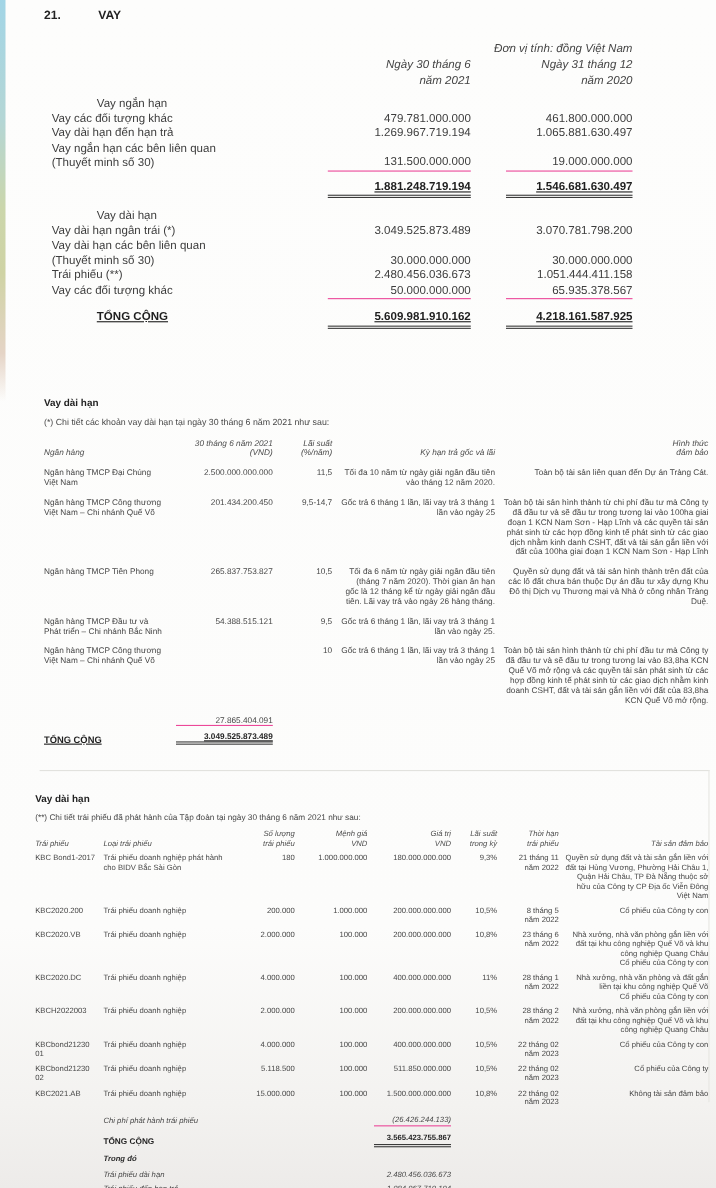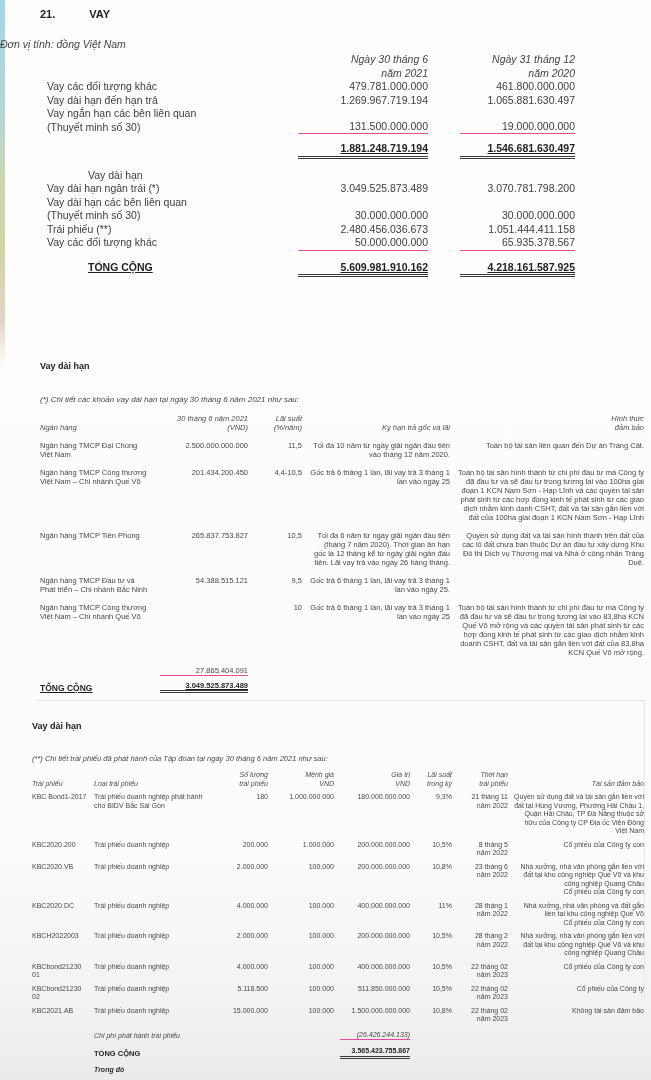--- a/index.html
+++ b/index.html
@@ -14,34 +14,34 @@
   .edge-strip {
     position:absolute; left:0; top:0; width:5px; height:365px;
     background:linear-gradient(180deg,#a2d5e6 0%,#b4d6d5 30%,#cbd6ab 52%,#cfd3a4 68%,#e5d4c6 88%,rgba(240,235,230,0) 100%);
   }
   .divider-h { position:absolute; top:700px; left:36px; width:609px; height:1px; background:#e2e2de; }
   .divider-v { position:absolute; top:700px; left:644px; width:1px; height:302px; background:#e6e6e2; }
 
   
   #top-block { position:absolute; top:8px; left:0; width:555px; font-size:10.5px; line-height:13.5px; }
   .heading { display:flex; gap:34px; padding-left:40px; font-weight:bold; font-size:11px; color:#222; }
-  .unit-note { width:575px; font-style:italic; margin-top:16px; color:#444; }
+  .unit-note { width:575px; text-align:right; font-style:italic; margin-top:16px; color:#444; }
   .srow { display:grid; grid-template-columns:1fr 130px 115px; width:575px;gap:32px; }
   .col-headers { font-style:italic; margin-top:2px; color:#444; }
   .slabel { padding-left:88px; white-space:pre-line; }
   .indent { padding-left:47px; }
   .snum { text-align:right; white-space:pre-line; align-self:end; }
   .u1 { border-bottom:1px solid #ec4899; }
   .u2 { border-bottom:3px double #3a3a3a; }
   .bold { font-weight:bold; color:#1f1f1f;text-decoration:underline; } .mt8 { margin-top:8px; } .mt10 { margin-top:10px; }
 
   
   #bank-block { position:absolute; top:362px; left:40px; width:604px; font-size:7.5px; line-height:9px; color:#474747; }
   .sec-title { font-weight:bold; font-size:9px; color:#222; }
-  .sec-intro { margin-top:24px; font-size:8px;font-style:italic; }
+  .sec-intro { margin-top:8px; font-size:8px; }
   .bhead, .brow { display:grid; grid-template-columns:112px 88px 46px 140px 1fr; column-gap:8px; }
   .bhead { margin-top:10px; font-style:italic; align-items:end; color:#4d4d4d; }
   .brow { margin-top:9px; }
   .c-l { text-align:left; white-space:pre-line; }
   .c-r { text-align:right; white-space:pre-line; }
   .b-total { display:grid; grid-template-columns:112px 88px 46px 140px 1fr; column-gap:8px; margin-top:5px; align-items:end; }
 
   
   #bond-block { position:absolute; top:722px; left:32px; width:612px; font-size:7px; line-height:8.5px; color:#474747; }
   .dhead, .drow, .f-row { display:grid; grid-template-columns:56px 116px 52px 60px 70px 36px 50px 1fr; column-gap:6px; }
@@ -67,20 +67,25 @@
   </div>
   <div class="unit-note">Đơn vị tính: đồng Việt Nam</div>
   <div class="srow col-headers">
     <div class="slabel"></div>
     <div class="snum">Ngày 30 tháng 6
 năm 2021</div>
     <div class="snum">Ngày 31 tháng 12
 năm 2020</div>
   </div>
 
+  <div class="srow mt8">
+    <div class="slabel">Vay ngắn hạn</div>
+    <div class="snum"></div>
+      <div class="snum"></div>
+  </div>
   <div class="srow">
     <div class="slabel indent">Vay các đối tượng khác</div>
     <div class="snum">479.781.000.000</div>
     <div class="snum">461.800.000.000</div>
   </div>
   <div class="srow">
     <div class="slabel indent">Vay dài hạn đến hạn trả</div>
     <div class="snum">1.269.967.719.194</div>
     <div class="snum">1.065.881.630.497</div>
   </div>
@@ -147,21 +152,21 @@
   <div class="brow">
     <div class="c-l">Ngân hàng TMCP Đại Chúng Việt Nam</div>
     <div class="c-r">2.500.000.000.000</div>
     <div class="c-r">11,5</div>
     <div class="c-r">Tối đa 10 năm từ ngày giải ngân đầu tiên vào tháng 12 năm 2020.</div>
     <div class="c-r">Toàn bộ tài sản liên quan đến Dự án Tràng Cát.</div>
   </div>
   <div class="brow">
     <div class="c-l">Ngân hàng TMCP Công thương Việt Nam – Chi nhánh Quế Võ</div>
     <div class="c-r">201.434.200.450</div>
-    <div class="c-r">4,4-10,5</div>
+    <div class="c-r">9,5-14,7</div>
     <div class="c-r">Gốc trả 6 tháng 1 lần, lãi vay trả 3 tháng 1 lần vào ngày 25</div>
     <div class="c-r">Toàn bộ tài sản hình thành từ chi phí đầu tư mà Công ty đã đầu tư và sẽ đầu tư trong tương lai vào 100ha giai đoạn 1 KCN Nam Sơn - Hạp Lĩnh và các quyền tài sản phát sinh từ các hợp đồng kinh tế phát sinh từ các giao dịch nhằm kinh danh CSHT, đất và tài sản gắn liền với đất của 100ha giai đoạn 1 KCN Nam Sơn - Hạp Lĩnh</div>
   </div>
   <div class="brow">
     <div class="c-l">Ngân hàng TMCP Tiên Phong</div>
     <div class="c-r">265.837.753.827</div>
     <div class="c-r">10,5</div>
     <div class="c-r">Tối đa 6 năm từ ngày giải ngân đầu tiên (tháng 7 năm 2020). Thời gian ân hạn gốc là 12 tháng kể từ ngày giải ngân đầu tiên. Lãi vay trả vào ngày 26 hàng tháng.</div>
     <div class="c-r">Quyền sử dụng đất và tài sản hình thành trên đất của các lô đất chưa bán thuộc Dự án đầu tư xây dựng Khu Đô thị Dịch vụ Thương mại và Nhà ở công nhân Tràng Duệ.</div>
   </div>

